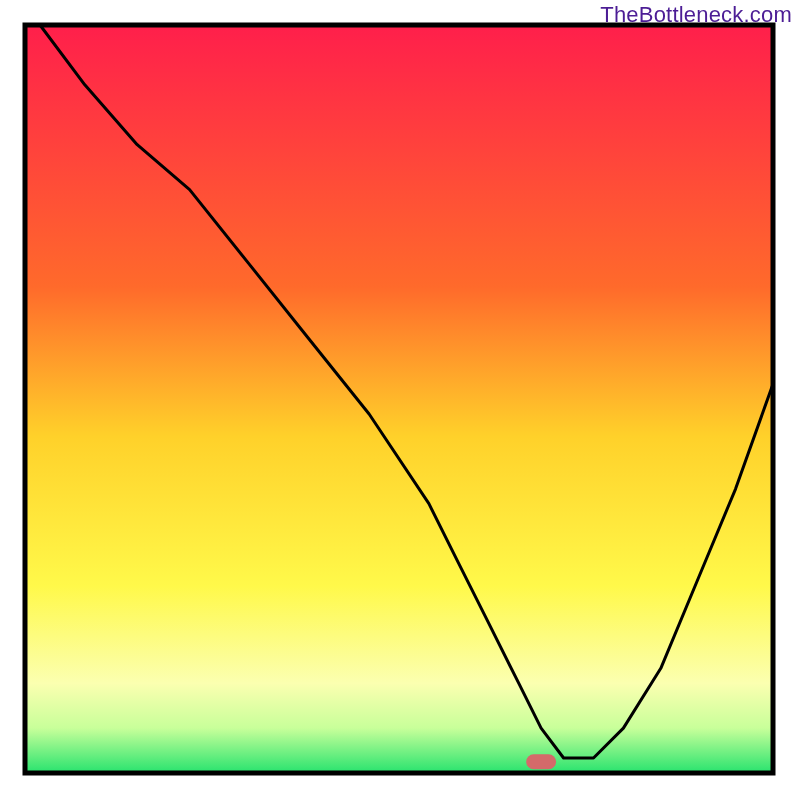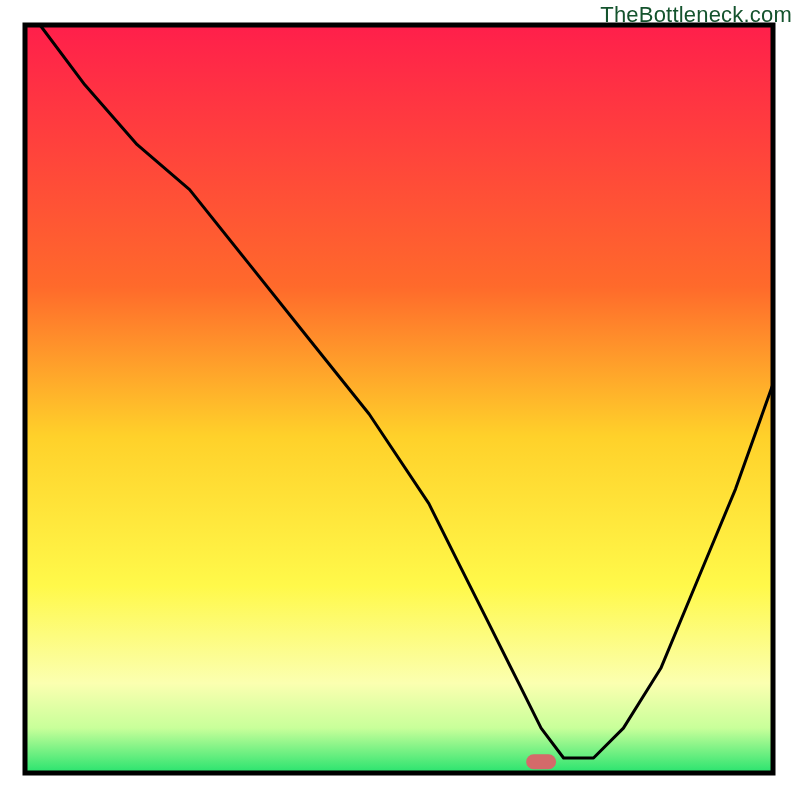--- a/index.html
+++ b/index.html
@@ -12,21 +12,21 @@
   }
   .chart-wrap {
     position: relative;
     width: 800px;
     height: 800px;
   }
   .watermark {
     position: absolute;
     top: 2px;
     right: 8px;
-    color: #14532d;
+    color: #4c1d95;
     font-size: 22px;
     font-weight: 500;
     letter-spacing: 0.2px;
     z-index: 5;
     text-align: center;
   }
   svg {
     display: block;
   }
 </style>

